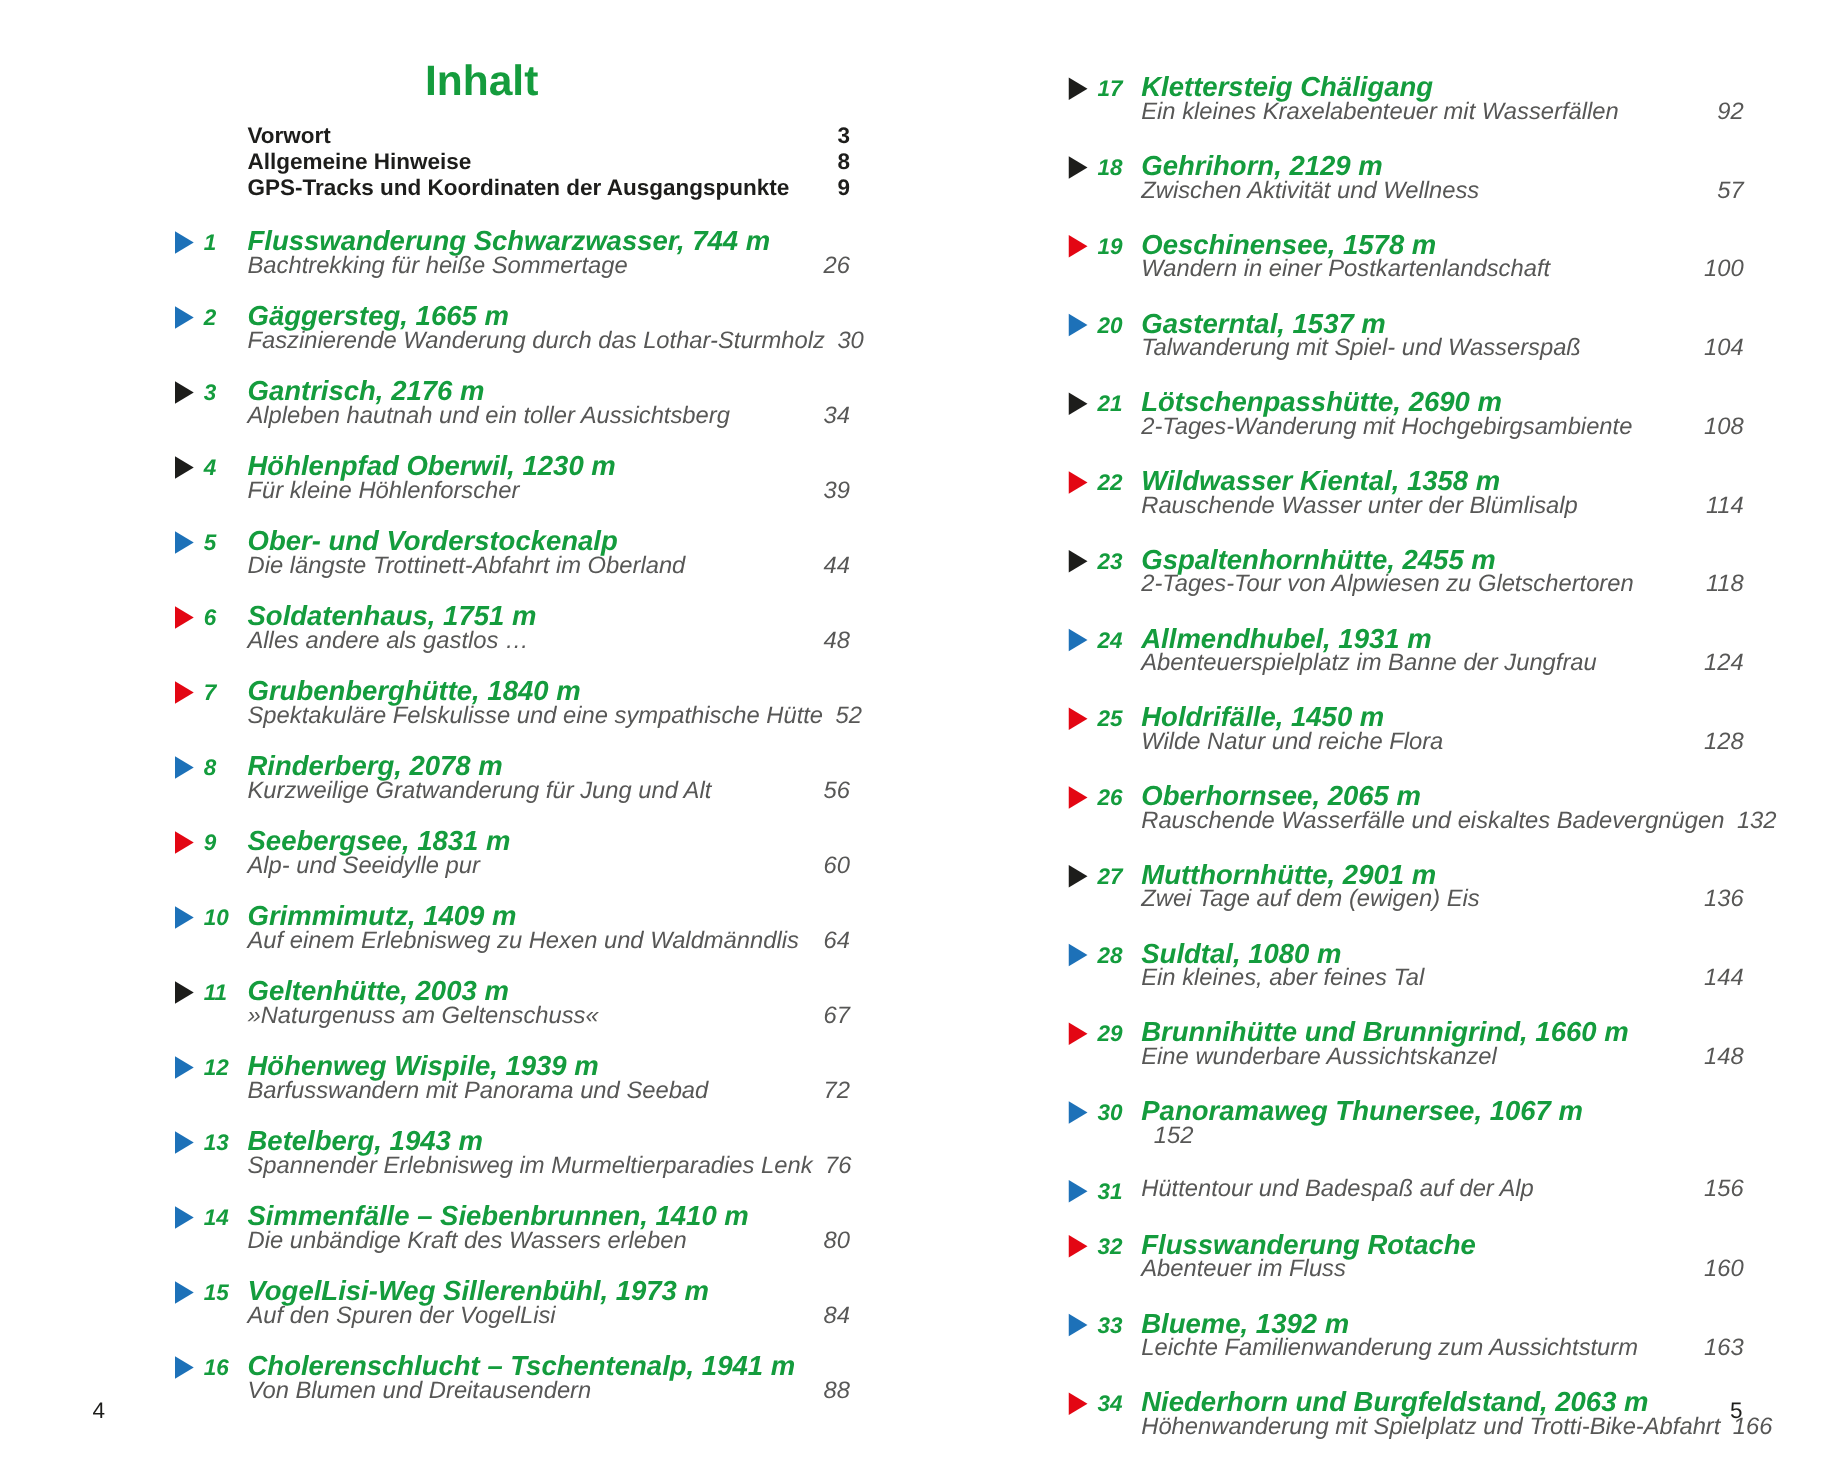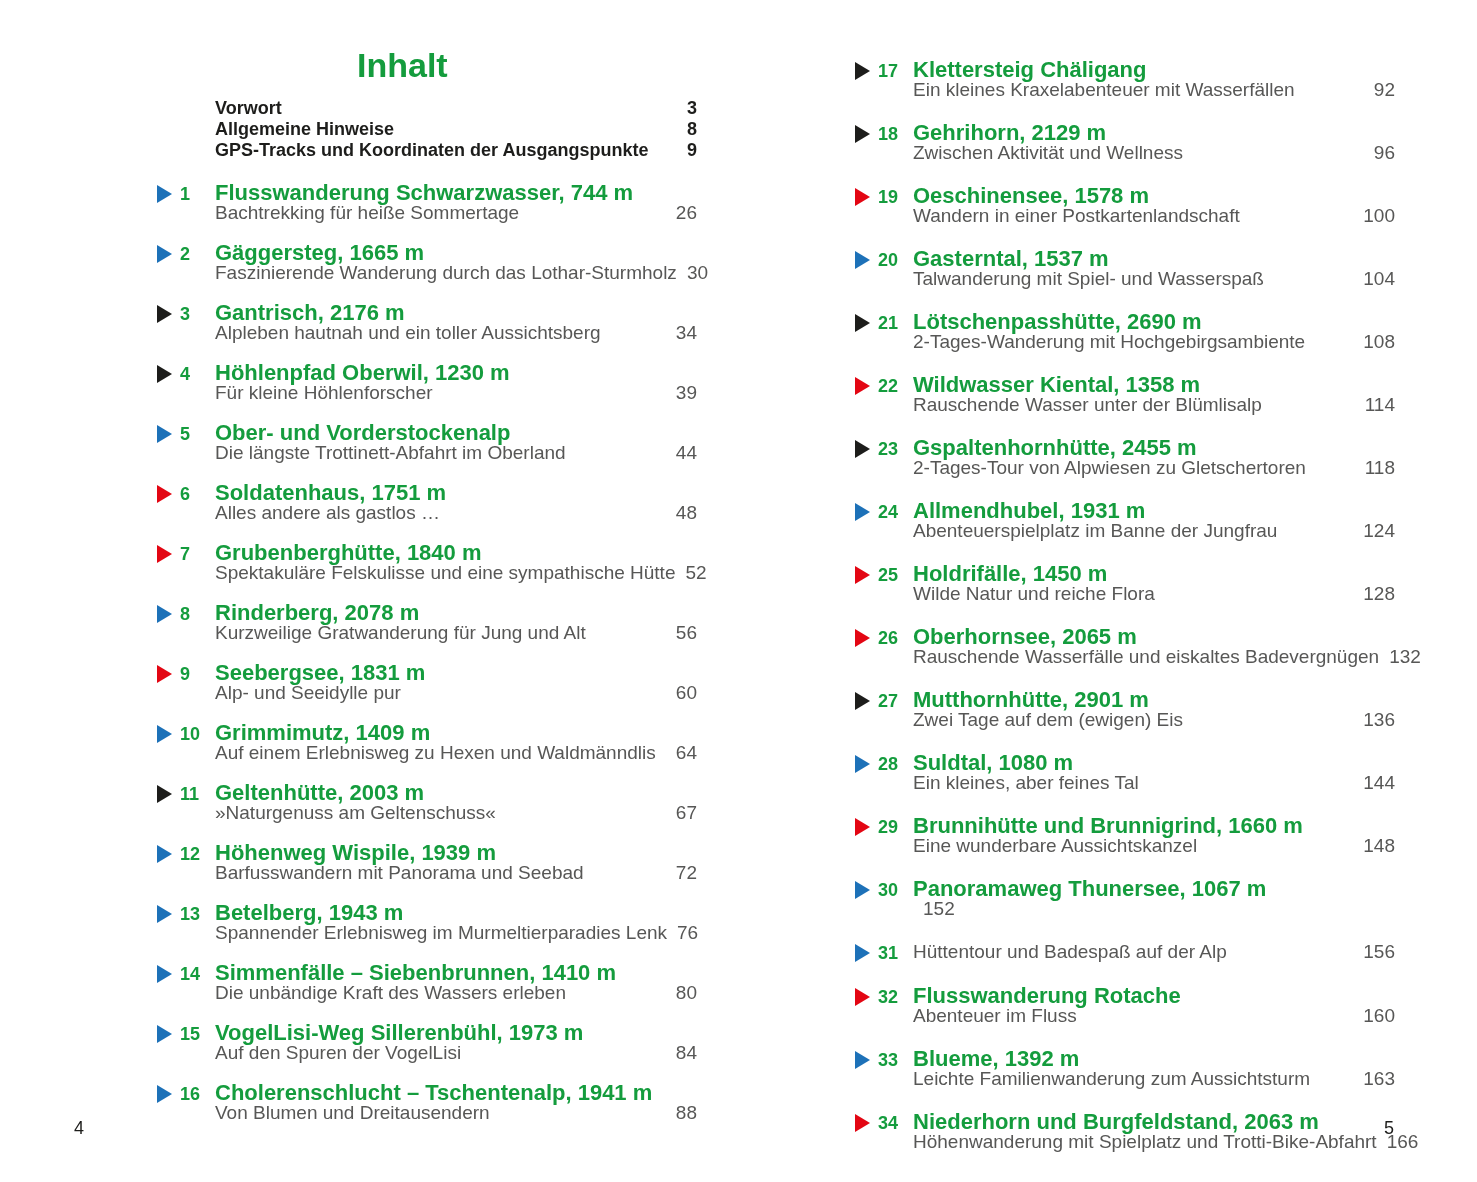--- a/index.html
+++ b/index.html
@@ -9,40 +9,40 @@
   }
   *{margin:0;padding:0;box-sizing:border-box;}
   body{
     width:1477px;height:1182px;
     background:#ffffff;
     font-family:"Liberation Sans", sans-serif;
     position:relative;
     overflow:hidden;
   }
   .col{position:absolute;width:540px;}
-  .col-left{left:157px;top:48px;}
+  .col-left{left:140px;top:48px;}
   .col-right{left:855px;top:60px;}
   .toc-title{
     color:var(--green);
     font-size:34px;
     font-weight:bold;
     line-height:34px;
     margin-left:200px;
   }
   .front-matter{margin-top:16px;display:flex;flex-direction:column;}
   .fm-row{
     display:flex;justify-content:space-between;
     padding-left:58px;
     font-size:18px;font-weight:bold;color:var(--text-dark);
     line-height:21px;
   }
   .entries{display:flex;flex-direction:column;}
   .entries-left{margin-top:22px;gap:20px;}
   .entries-right{gap:23px;}
-  .entry{display:flex;align-items:flex-start;}
+  .entry{display:flex;align-items:flex-start;font-style:italic;}
   .marker{flex:0 0 58px;display:flex;align-items:flex-start;padding-top:1px;}
   .tri{
     width:0;height:0;
     border-top:9px solid transparent;
     border-bottom:9px solid transparent;
     border-left:15px solid #000;
     margin-top:1px;
     display:inline-block;
   }
   .num{
@@ -315,21 +315,21 @@
   </div>
       <div class="entry">
     <div class="marker">
       <span class="tri" style="border-left-color: rgb(29, 29, 27);"></span>
       <span class="num">18</span>
     </div>
     <div class="entry-text">
       <div class="entry-title">Gehrihorn, 2129 m</div>
       <div class="entry-sub">
         <span class="sub">Zwischen Aktivität und Wellness</span>
-        <span class="pg">96</span>
+        <span class="pg">57</span>
       </div>
     </div>
   </div>
       <div class="entry">
     <div class="marker">
       <span class="tri" style="border-left-color: rgb(227, 6, 19);"></span>
       <span class="num">19</span>
     </div>
     <div class="entry-text">
       <div class="entry-title">Oeschinensee, 1578 m</div>

